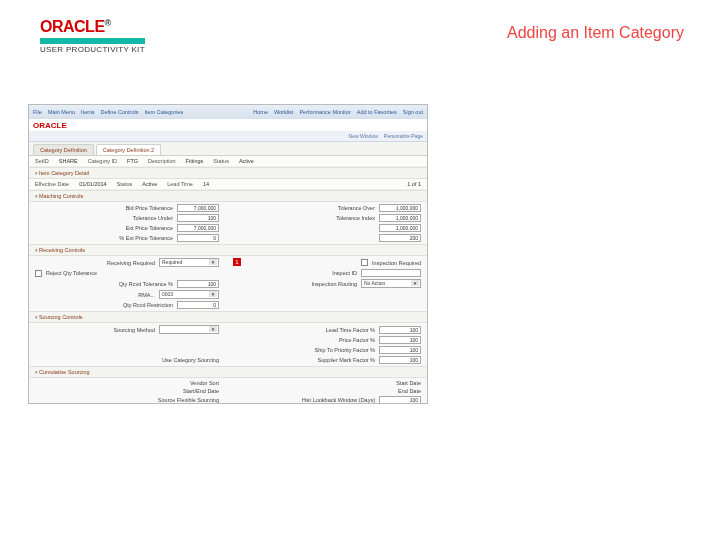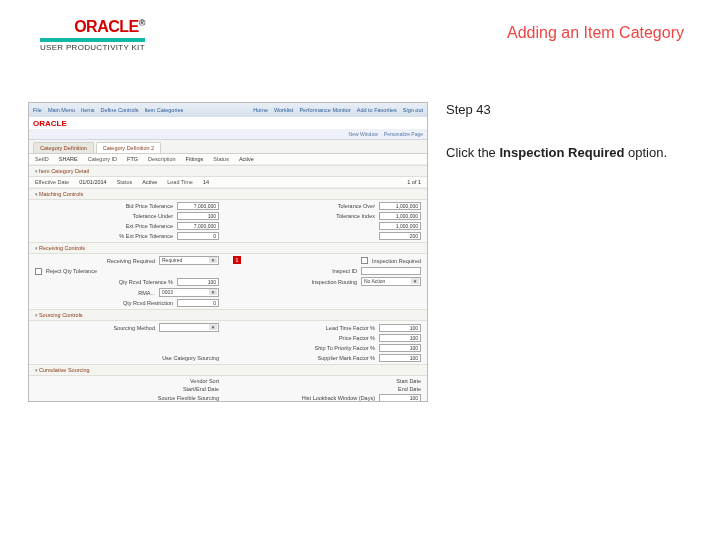--- a/index.html
+++ b/index.html
@@ -11,33 +11,33 @@
     background: #fff;
     position: relative;
     overflow: hidden;
   }
 
   .header {
     display: flex;
     align-items: flex-start;
     padding: 18px 28px 6px 40px;
   }
-  .logo-block { flex: 0 0 auto; text-align: right; }
+  .logo-block { flex: 0 0 auto; }
   .oracle-logo {
     font-family: Arial, sans-serif;
     font-weight: bold;
     font-size: 16px;
     color: #d40000;
     letter-spacing: -0.5px;
   }
   .oracle-logo .r { font-size: 9px; vertical-align: top; color: #333; }
   .upk {
     font-size: 8px;
     color: #333;
-    border-top: 4px solid #14b8a6;
+    border-top: 6px solid #14b8a6;
     margin-top: 2px;
     padding-top: 1px;
     letter-spacing: 0.3px;
   }
   .header-title {
     flex: 1;
     text-align: right;
     font-size: 16px;
     color: #ef4444;
     padding-top: 6px;
@@ -376,19 +376,13 @@
           <span class="flabel">Source Flexible Sourcing</span>
         </div>
       <div class="ss-field">
           <span class="flabel">Hist Lookback Window (Days)</span>
           <span class="ss-input">100</span>
         </div>
     </div>
 
   </div>
 
-  <div class="instructions">
-    <div class="step-label">Step 43</div>
-    <div class="instr-text">
-      <span>Click the </span><b>Inspection Required</b><span> option.</span>
-    </div>
-  </div>
 </div>
 
 </body></html>

